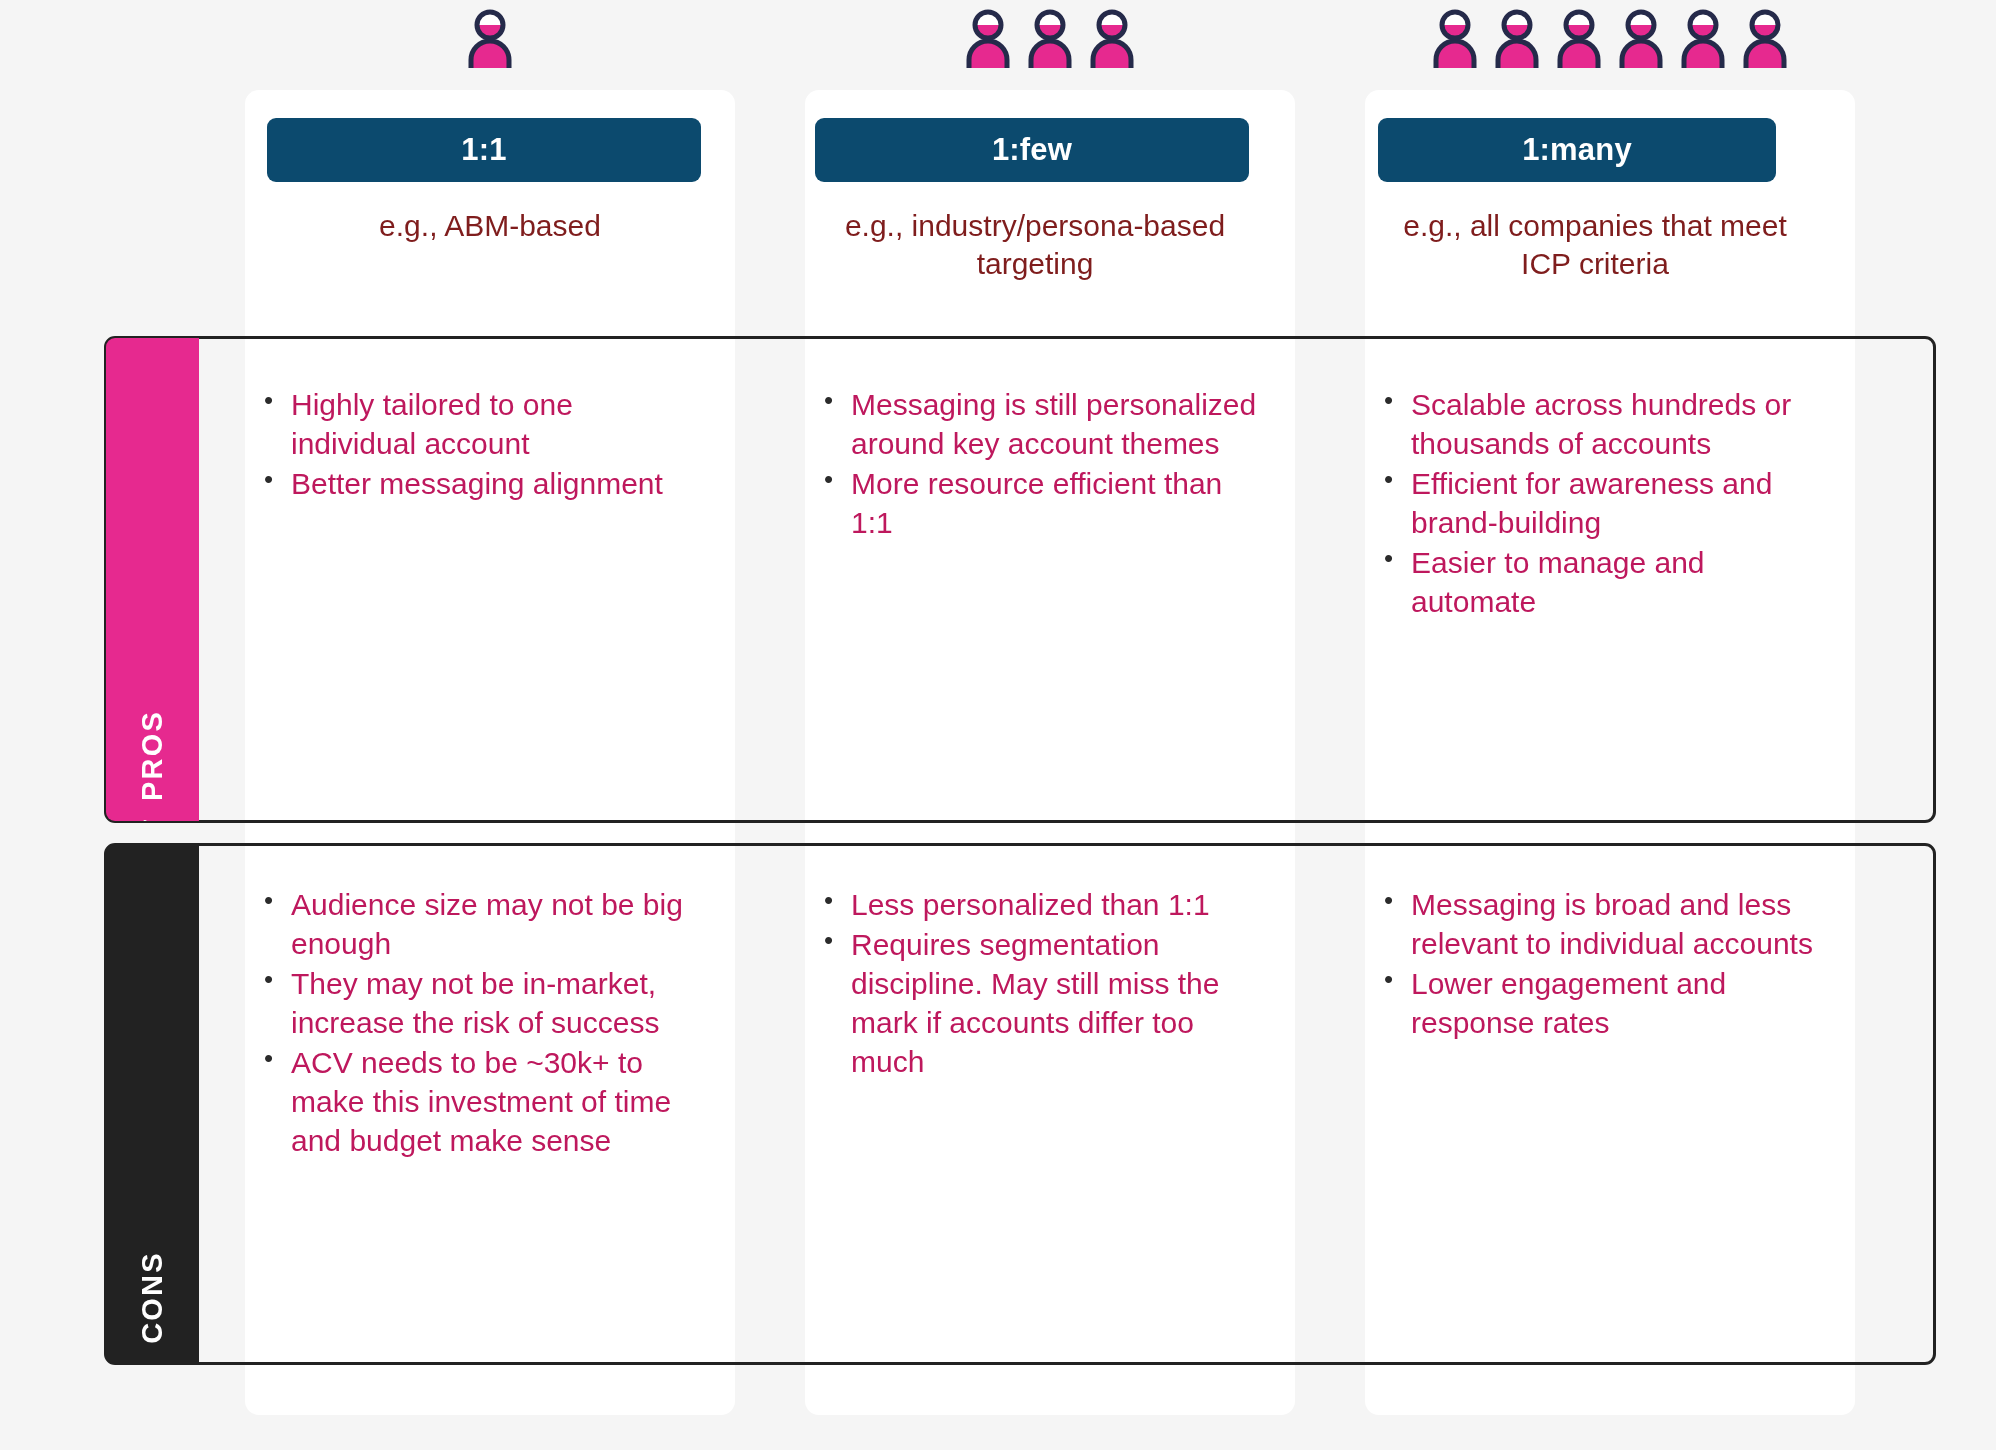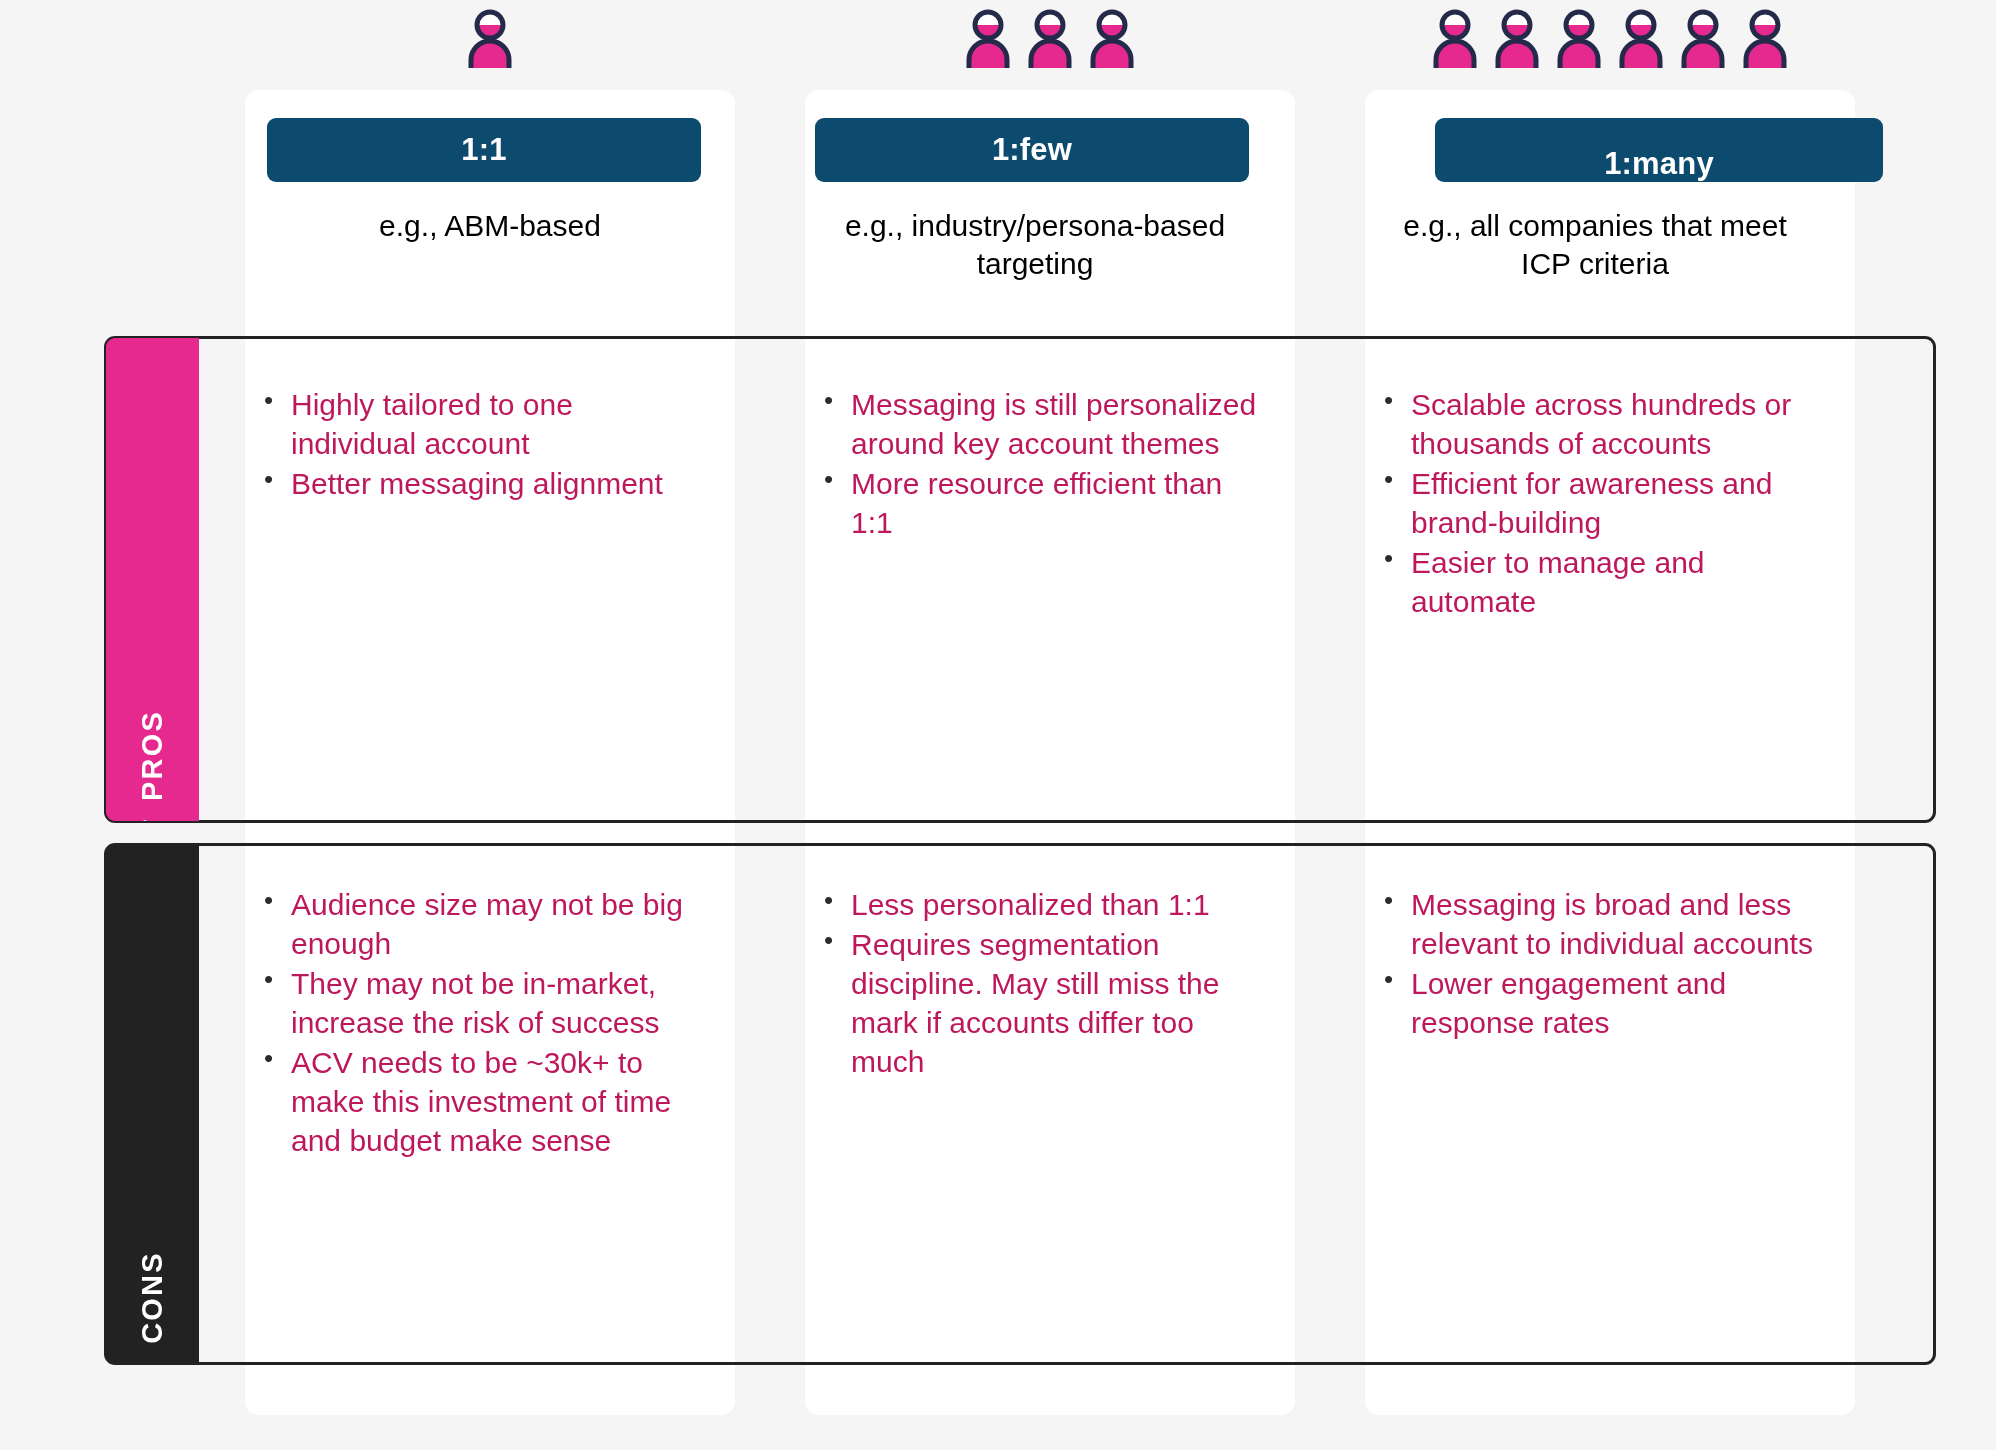--- a/index.html
+++ b/index.html
@@ -53,21 +53,21 @@
     font-weight: bold;
     letter-spacing: .2px;
   }
 
   
   .subtitle {
     position: absolute;
     text-align: center;
     font-size: 30px;
     line-height: 1.28;
-    color: #000000;
+    color: #7f1d1d;
   }
 
   
   .row-box {
     position: absolute;
     left: 104px;
     right: 60px;
     border: 3px solid #222222;
     border-radius: 11px;
     background: transparent;
@@ -222,21 +222,21 @@
   <div class="col-card" style="left:245px;width:490px;"></div>
   <div class="col-card" style="left:805px;width:490px;"></div>
   <div class="col-card" style="left:1365px;width:490px;"></div>
 
   <div class="pill" style="left:267px;width:434px;">
     <span class="pill-label">1:1</span>
   </div>
   <div class="pill" style="left:815px;width:434px;">
     <span class="pill-label">1:few</span>
   </div>
-  <div class="pill" style="left:1435px;width:448px;align-items:flex-end;">
+  <div class="pill" style="left:1378px;width:398px;">
     <span class="pill-label">1:many</span>
   </div>
 
   <div class="subtitle" style="left:255px;width:470px;top:207px;">e.g., ABM-based</div>
   <div class="subtitle" style="left:1395px;width:400px;top:207px;">e.g., all companies that meet ICP criteria</div>
   <div class="subtitle" style="left:835px;width:400px;top:207px;">e.g., industry/persona-based targeting</div>
 
   <div class="row-box" id="row-pros">
     <div class="row-tab" id="tab-pros">
       <div class="row-tab-inner">

